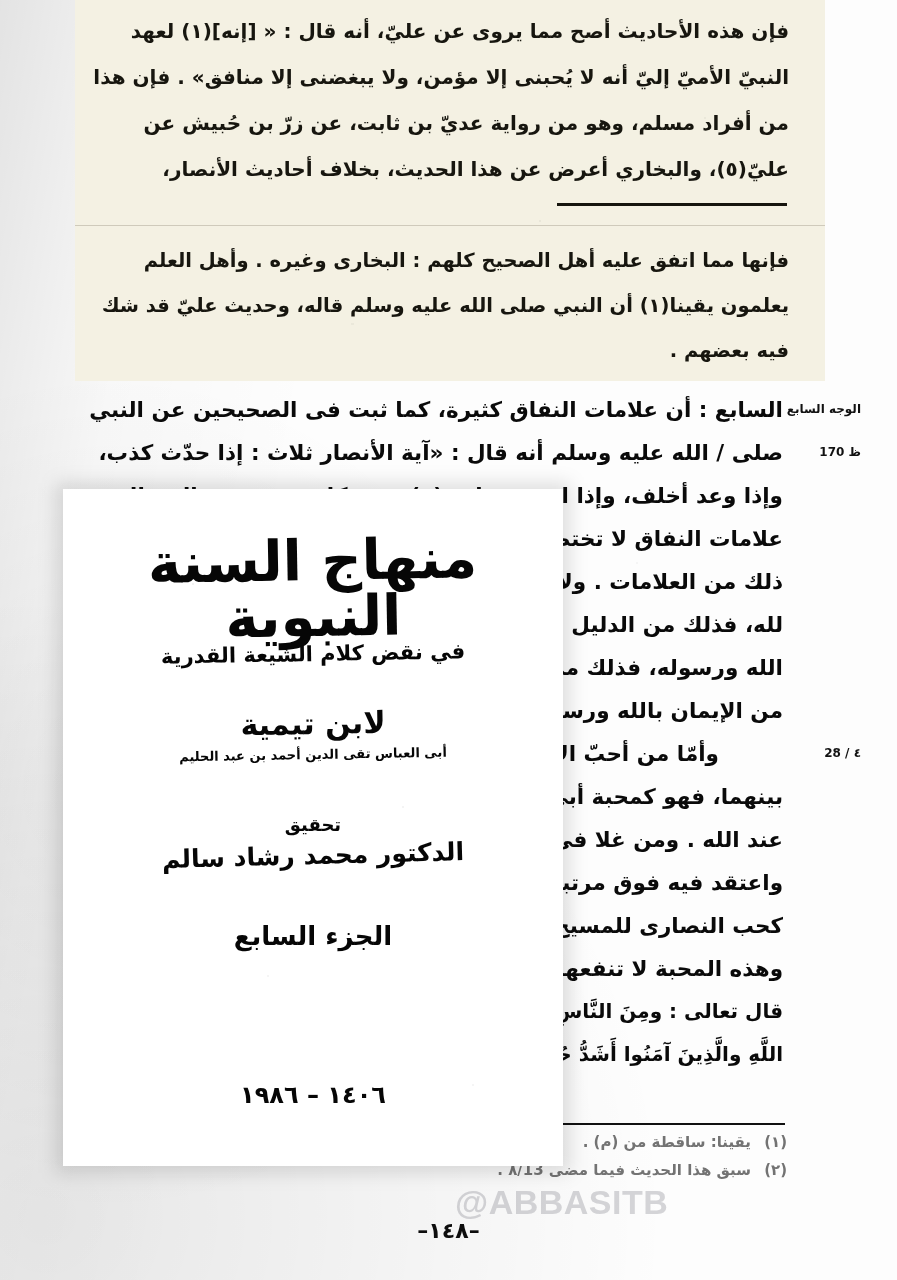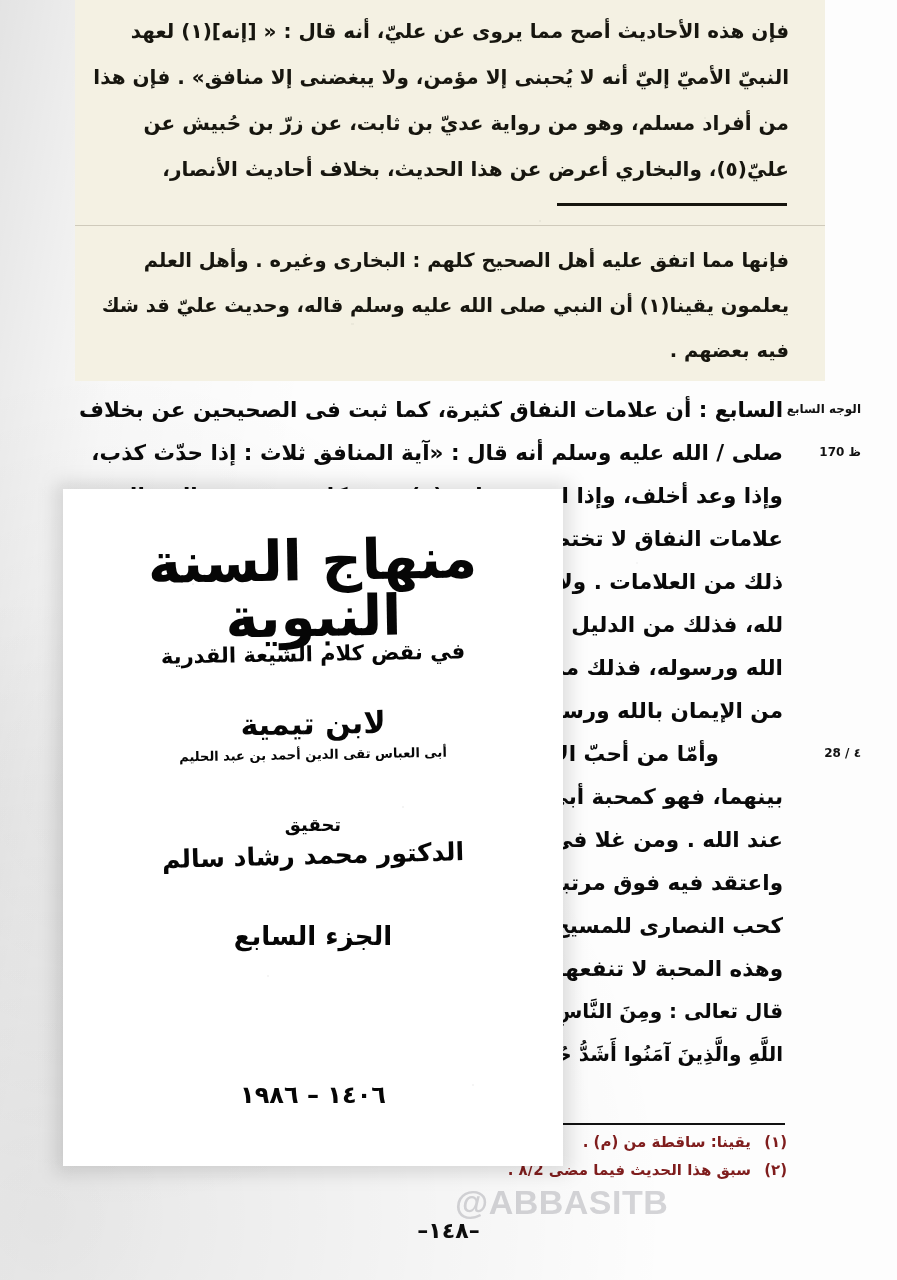--- a/index.html
+++ b/index.html
@@ -90,21 +90,21 @@
     position: absolute;
     right: 110px;
     top: 1128px;
     width: 690px;
     direction: rtl;
     text-align: right;
     font-family: "DejaVu Sans", "Liberation Sans", sans-serif;
     font-weight: 700;
     font-size: 15px;
     line-height: 28px;
-    color: #7f1d1d;
+    color: #737373;
   }
   .footnotes .fn { white-space: nowrap; }
   .footnotes .fn-num { display: inline-block; min-width: 36px; }
 
   .page-number {
     position: absolute;
     left: 0;
     top: 1218px;
     width: 897px;
     text-align: center;
@@ -322,26 +322,26 @@
 <body>
 
 <div class="page">
 
   <div class="base-scan"></div>
 
   <div class="main-col">
 
     <div class="ln">
       <span class="marginal">الوجه السابع</span>
-      <span class="ln-body">السابع : أن علامات النفاق كثيرة، كما ثبت فى الصحيحين عن بخلاف</span>
+      <span class="ln-body">السابع : أن علامات النفاق كثيرة، كما ثبت فى الصحيحين عن النبي</span>
     </div>
 
     <div class="ln">
       <span class="marginal">ظ 170</span>
-      <span class="ln-body">صلى / الله عليه وسلم أنه قال : «آية المنافق ثلاث : إذا حدّث كذب،</span>
+      <span class="ln-body">صلى / الله عليه وسلم أنه قال : «آية الأنصار ثلاث : إذا حدّث كذب،</span>
     </div>
 
     <div class="ln">
       <span class="marginal"></span>
       <span class="ln-body">وإذا وعد أخلف، وإذا اؤتمن خان»(٢) فمن كانت فيه هذه الخصال،</span>
     </div>
 
     <div class="ln">
       <span class="marginal"></span>
       <span class="ln-body">علامات النفاق لا تختصّ ببغض عليّ، بل حبّ الأنصار وبغضهم من</span>
@@ -408,21 +408,21 @@
     </div>
 
   </div>
 
   <div class="footnote-rule"></div>
   <div class="footnotes">
     <div class="fn">
       <span class="fn-num">(١)</span><span>يقينا: ساقطة من (م) .</span>
     </div>
     <div class="fn">
-      <span class="fn-num">(٢)</span><span>سبق هذا الحديث فيما مضى ٨/2 .</span>
+      <span class="fn-num">(٢)</span><span>سبق هذا الحديث فيما مضى ٨/13 .</span>
     </div>
   </div>
 
   <div class="page-number">–١٤٨–</div>
 
   <div class="cream-inset">
     <div class="cream-top">
       <div class="ln">فإن هذه الأحاديث أصح مما يروى عن عليّ، أنه قال : « [إنه](١) لعهد</div>
       <div class="ln">النبيّ الأميّ إليّ أنه لا يُحبنى إلا مؤمن، ولا يبغضنى إلا منافق» . فإن هذا</div>
       <div class="ln">من أفراد مسلم، وهو من رواية عديّ بن ثابت، عن زرّ بن حُبيش عن</div>

